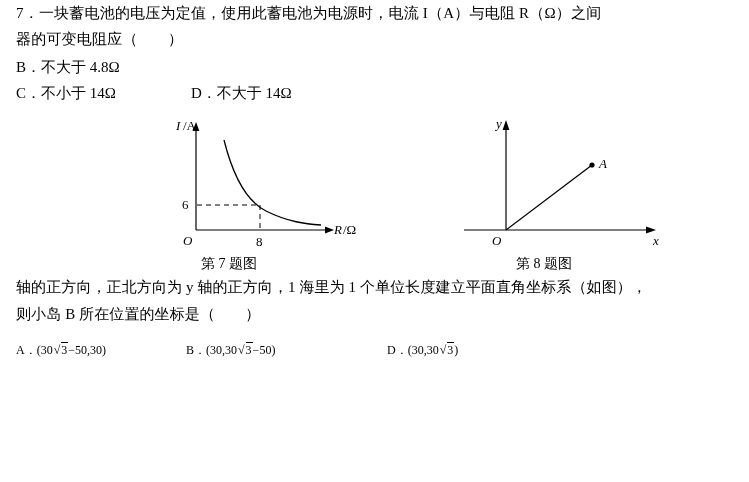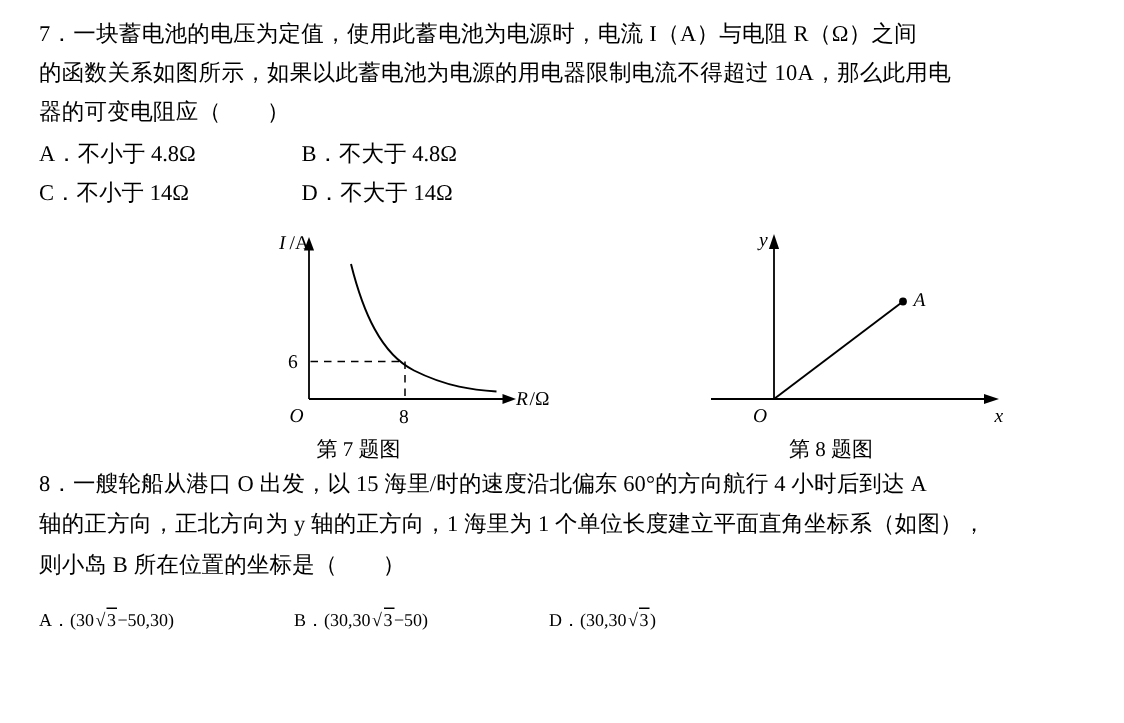--- a/index.html
+++ b/index.html
@@ -11,21 +11,21 @@
     height: 482px;
     background: #ffffff;
     font-family: "Liberation Serif", "DejaVu Serif", serif;
     color: #000000;
     overflow: hidden;
   }
   .page {
     position: relative;
     width: 749px;
     height: 482px;
-    padding: 10px;
+    padding: 0;
     box-sizing: border-box;
   }
   .q-block {
     padding: 0 16px;
   }
   .q-line {
     font-size: 15px;
     line-height: 26px;
     letter-spacing: 0.2px;
     white-space: nowrap;
@@ -79,21 +79,21 @@
     font-size: 12px;
     display: flex;
     align-items: baseline;
   }
   .ans {
     white-space: nowrap;
   }
   .ans-a { width: 170px; }
   .ans-b { width: 170px; }
   .ans-c { width: 150px; }
-  .ans-d { width: 150px; }
+  .ans-d { width: 150px; margin-left: 31px; }
 
   
   .rad {
     display: inline-block;
     position: relative;
     padding-left: 1px;
   }
   .rad > .sym {
     font-family: "Liberation Serif", serif;
   }
@@ -105,26 +105,24 @@
 </style>
 </head>
 <body>
 
 <div class="page">
 
   <div class="q-block">
     <div class="q-line">
       <span>7</span><span>．</span><span>一块蓄电池的电压为定值，使用此蓄电池为电源时，电流 I（A）与电阻 R（Ω）之间</span>
     </div>
-    <div class="q-line">的函数关系如图所示，如果以此蓄电池为电源的用电器限制电流不得超过 10A，那么此用电</div>
     <div class="q-line">器的可变电阻应（　　）</div>
 
     <div class="opts">
       <div class="opt-row">
-        <span class="opt opt-a"><span>A．</span><span>不小于 4.8Ω</span></span>
         <span class="opt opt-b"><span>B．</span><span>不大于 4.8Ω</span></span>
       </div>
       <div class="opt-row">
         <span class="opt opt-c"><span>C．</span><span>不小于 14Ω</span></span>
         <span class="opt opt-d"><span>D．</span><span>不大于 14Ω</span></span>
       </div>
     </div>
 
     <div class="figs">
 
@@ -169,23 +167,20 @@
           <text x="46" y="133" font-size="13" font-family="Liberation Serif, serif" font-style="italic">O</text>
           <text x="153" y="56" font-size="13" font-family="Liberation Serif, serif" font-style="italic">A</text>
         </svg>
       </div>
 
       <div class="fig-cap cap-left">第 7 题图</div>
       <div class="fig-cap cap-right">第 8 题图</div>
     </div>
 
     <div class="q8">
-      <div class="q8-line">
-        <span>8</span><span>．</span><span>一艘轮船从港口 O 出发，以 15 海里/时的速度沿北偏东 60°的方向航行 4 小时后到达 A</span>
-      </div>
       <div class="q8-line">轴的正方向，正北方向为 y 轴的正方向，1 海里为 1 个单位长度建立平面直角坐标系（如图），</div>
       <div class="q8-line">则小岛 B 所在位置的坐标是（　　）</div>
 
       <div class="ans-row">
         <span class="ans ans-a">
           <span>A．</span><span>(30</span><span class="rad"><span class="sym">√</span><span class="rand">3</span></span><span>−50,30)</span>
         </span>
         <span class="ans ans-b">
           <span>B．</span><span>(30,30</span><span class="rad"><span class="sym">√</span><span class="rand">3</span></span><span>−50)</span>
         </span>

